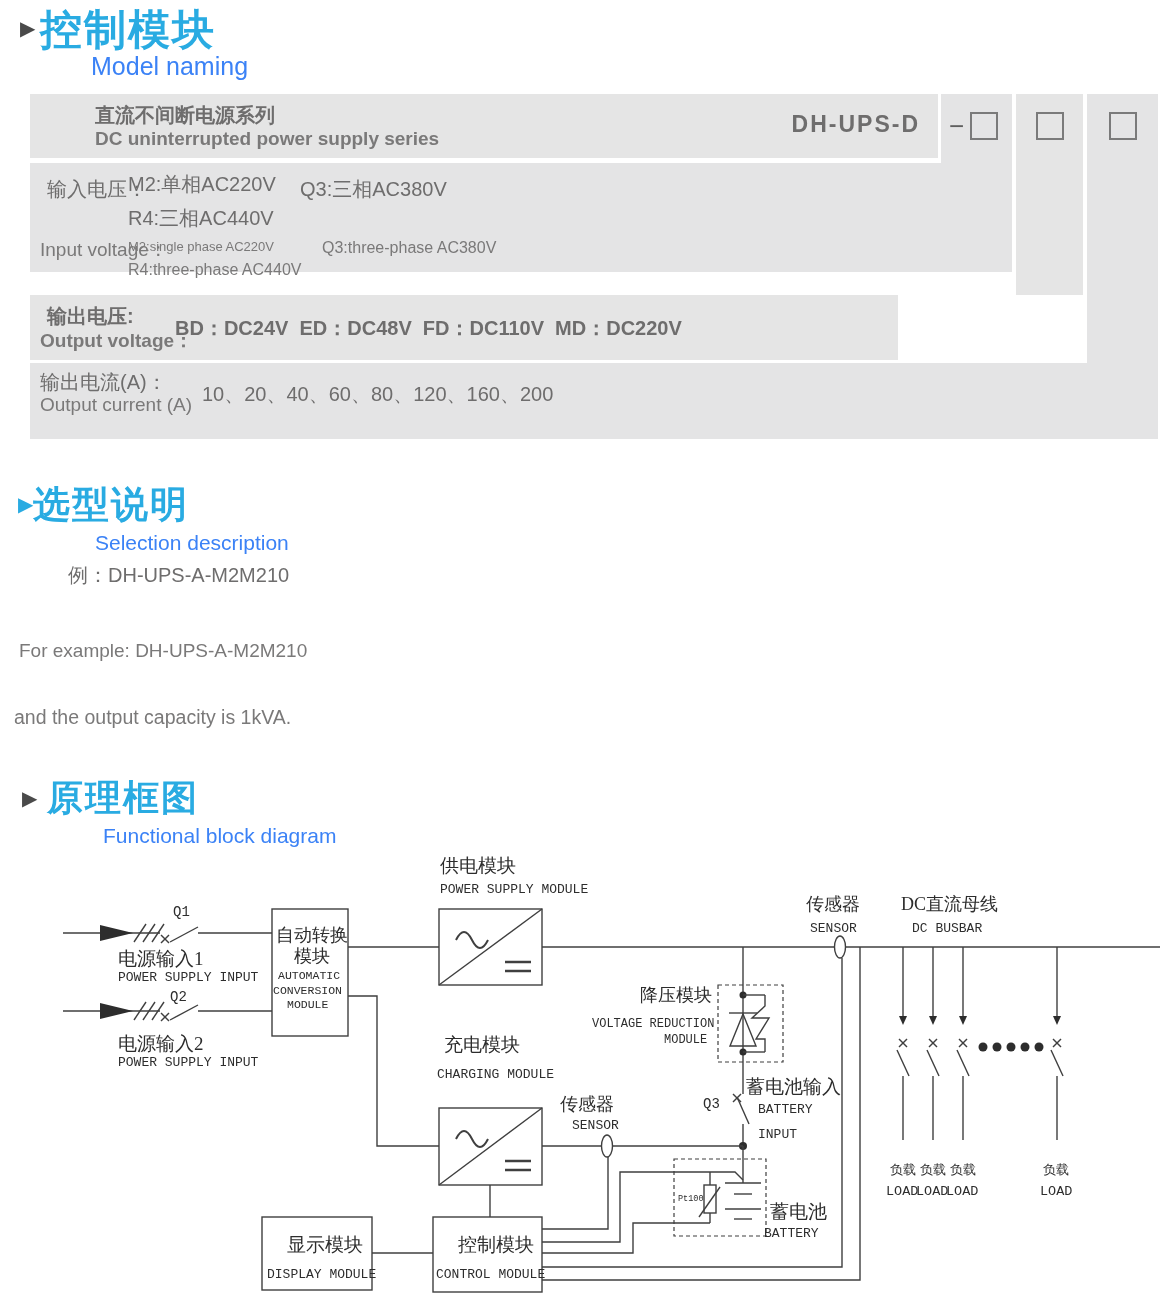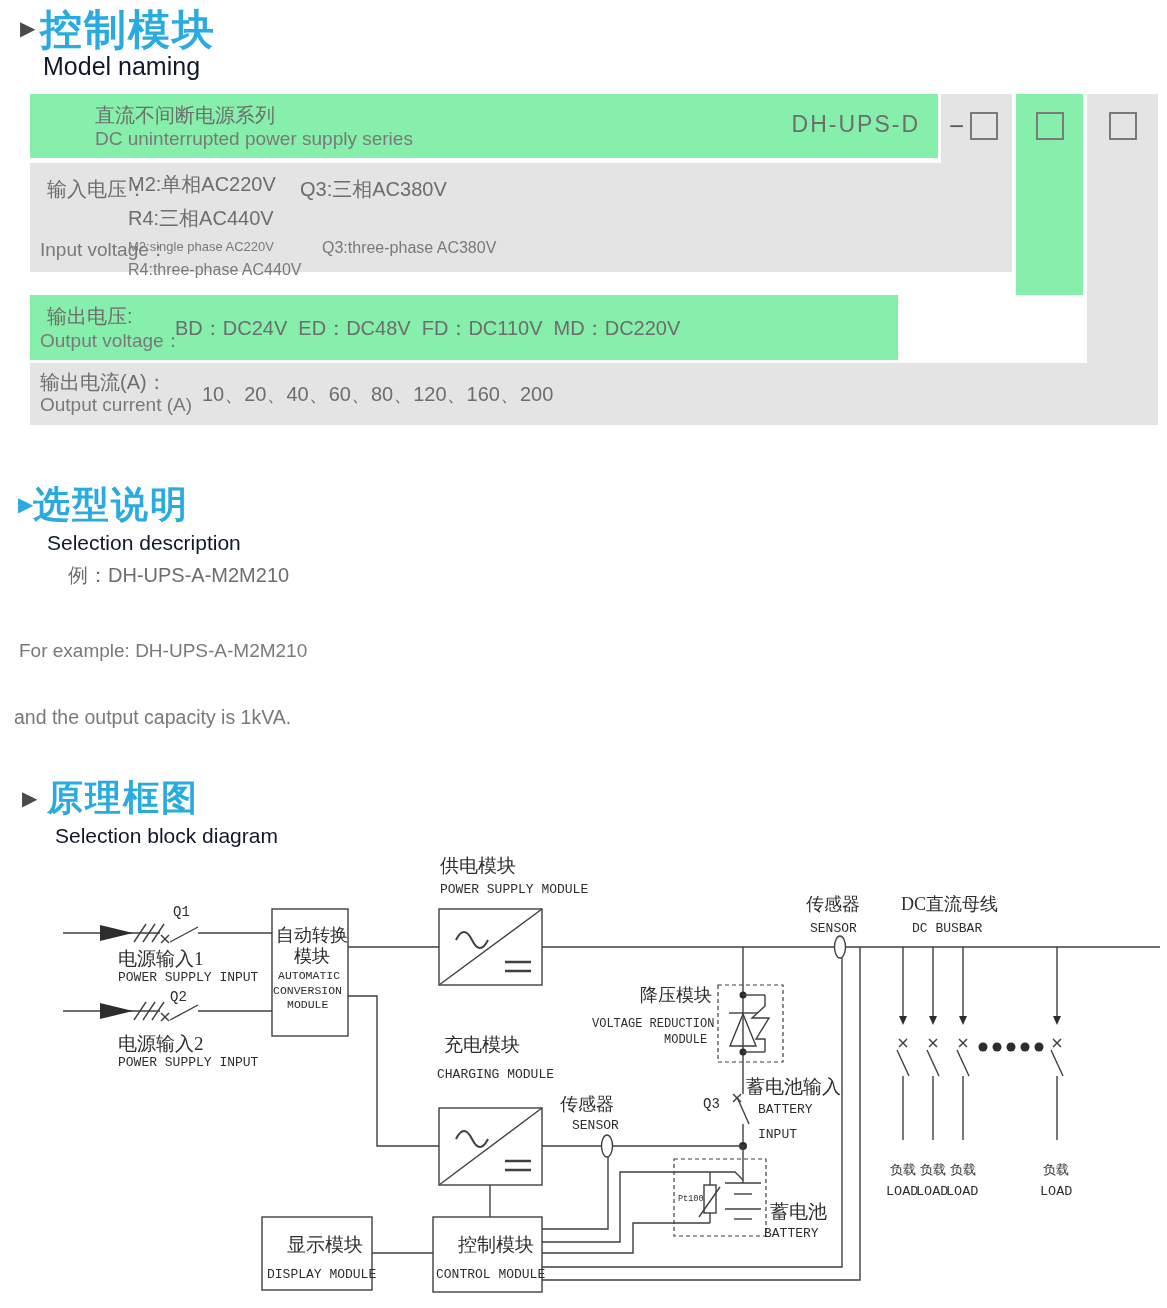--- a/index.html
+++ b/index.html
@@ -2,26 +2,26 @@
 <html><head>
 <meta charset="utf-8">
 <style>
   html,body{margin:0;padding:0;background:#ffffff;}
   #page{position:relative;width:1167px;height:1308px;background:#ffffff;overflow:hidden;
         font-family:"Liberation Sans","DejaVu Sans",sans-serif;}
   .abs{position:absolute;}
   .zh{font-family:"Liberation Sans","DejaVu Sans",sans-serif;color:#6e6d6d;}
   .en{font-family:"Liberation Sans","DejaVu Sans",sans-serif;color:#7a7979;}
   .sec-title{color:#29abe2;font-weight:bold;letter-spacing:2px;}
-  .sec-sub{color:#0f172a;}
+  .sec-sub{color:#3b82f6;margin-left:48px;}
   .marker{font-size:20px;line-height:20px;}
   .marker.dark{color:#4a4a4a;}
   .marker.blue{color:#29abe2;}
   .blk{position:absolute;}
-  .bg-blue{background:#86efac;}
+  .bg-blue{background:#e5e5e5;font-weight:bold;}
   .bg-gray{background:#e4e4e5;}
   .codebox{display:inline-block;width:24px;height:24px;border:2px solid #7a7a7a;vertical-align:middle;}
   .dash{color:#5f5f5f;font-size:26px;line-height:24px;vertical-align:middle;margin-right:6px;}
   .model-code{color:#6e6d6d;font-size:23px;letter-spacing:2px;}
   svg text{stroke:none;}
   .dzh{font-family:"Liberation Serif","DejaVu Serif",serif;fill:#2d2d2d;}
   .den{font-family:"Liberation Mono","DejaVu Sans Mono",monospace;fill:#2d2d2d;}
 </style>
 </head>
 <body>
@@ -60,36 +60,36 @@
     <span class="abs en" style="left:292px;top:76px;font-size:16px;">Q3:three-phase AC380V</span>
     <span class="abs en" style="left:98px;top:98px;font-size:16px;">R4:three-phase AC440V</span>
   </div>
 
   <div class="blk bg-blue" style="left:30px;top:295px;width:868px;height:65px;">
     <span class="abs zh" style="left:17px;top:8px;font-size:20px;">输出电压:</span>
     <span class="abs en" style="left:10px;top:33px;font-size:19px;">Output voltage：</span>
     <span class="abs zh" style="left:145px;top:20px;font-size:20px;white-space:pre;">BD：DC24V  ED：DC48V  FD：DC110V  MD：DC220V</span>
   </div>
 
-  <div class="blk bg-gray" style="left:30px;top:363px;width:1128px;height:62px;">
+  <div class="blk bg-gray" style="left:30px;top:363px;width:1128px;height:76px;">
     <span class="abs zh" style="left:10px;top:6px;font-size:20px;">输出电流(A)：</span>
     <span class="abs en" style="left:10px;top:31px;font-size:19px;">Output current (A)</span>
     <span class="abs zh" style="left:172px;top:18px;font-size:20px;">10、20、40、60、80、120、160、200</span>
   </div>
 
   <span class="abs marker blue" style="left:18px;top:494px;">▶</span>
   <div class="abs sec-title" style="left:33px;top:480px;font-size:37px;">选型说明</div>
   <div class="abs sec-sub" style="left:47px;top:531px;font-size:21px;">Selection description</div>
   <div class="abs zh" style="left:43px;top:562px;font-size:20px;margin-left:25px;">例：DH-UPS-A-M2M210</div>
   <div class="abs en" style="left:19px;top:640px;font-size:19px;">For example: DH-UPS-A-M2M210</div>
   <div class="abs en" style="left:14px;top:706px;font-size:19.5px;">and the output capacity is 1kVA.</div>
 
   <span class="abs marker dark" style="left:22px;top:788px;">▶</span>
   <div class="abs sec-title" style="left:47px;top:774px;font-size:36px;">原理框图</div>
-  <div class="abs sec-sub" style="left:55px;top:824px;font-size:21px;">Selection block diagram</div>
+  <div class="abs sec-sub" style="left:55px;top:824px;font-size:21px;">Functional block diagram</div>
 
   <svg class="abs" style="left:0;top:848px;" width="1167" height="460" viewBox="0 0 1167 460">
 
     <g stroke="#3f3f3f" stroke-width="1.4" fill="none">
 
       <line x1="63" y1="85" x2="160" y2="85"></line>
       <polygon points="100,77 100,93 133,85" fill="#2d2d2d" stroke="none"></polygon>
       <line x1="134" y1="94" x2="146" y2="76"></line>
         <line x1="143" y1="94" x2="155" y2="76"></line>
         <line x1="152" y1="94" x2="164" y2="76"></line>

